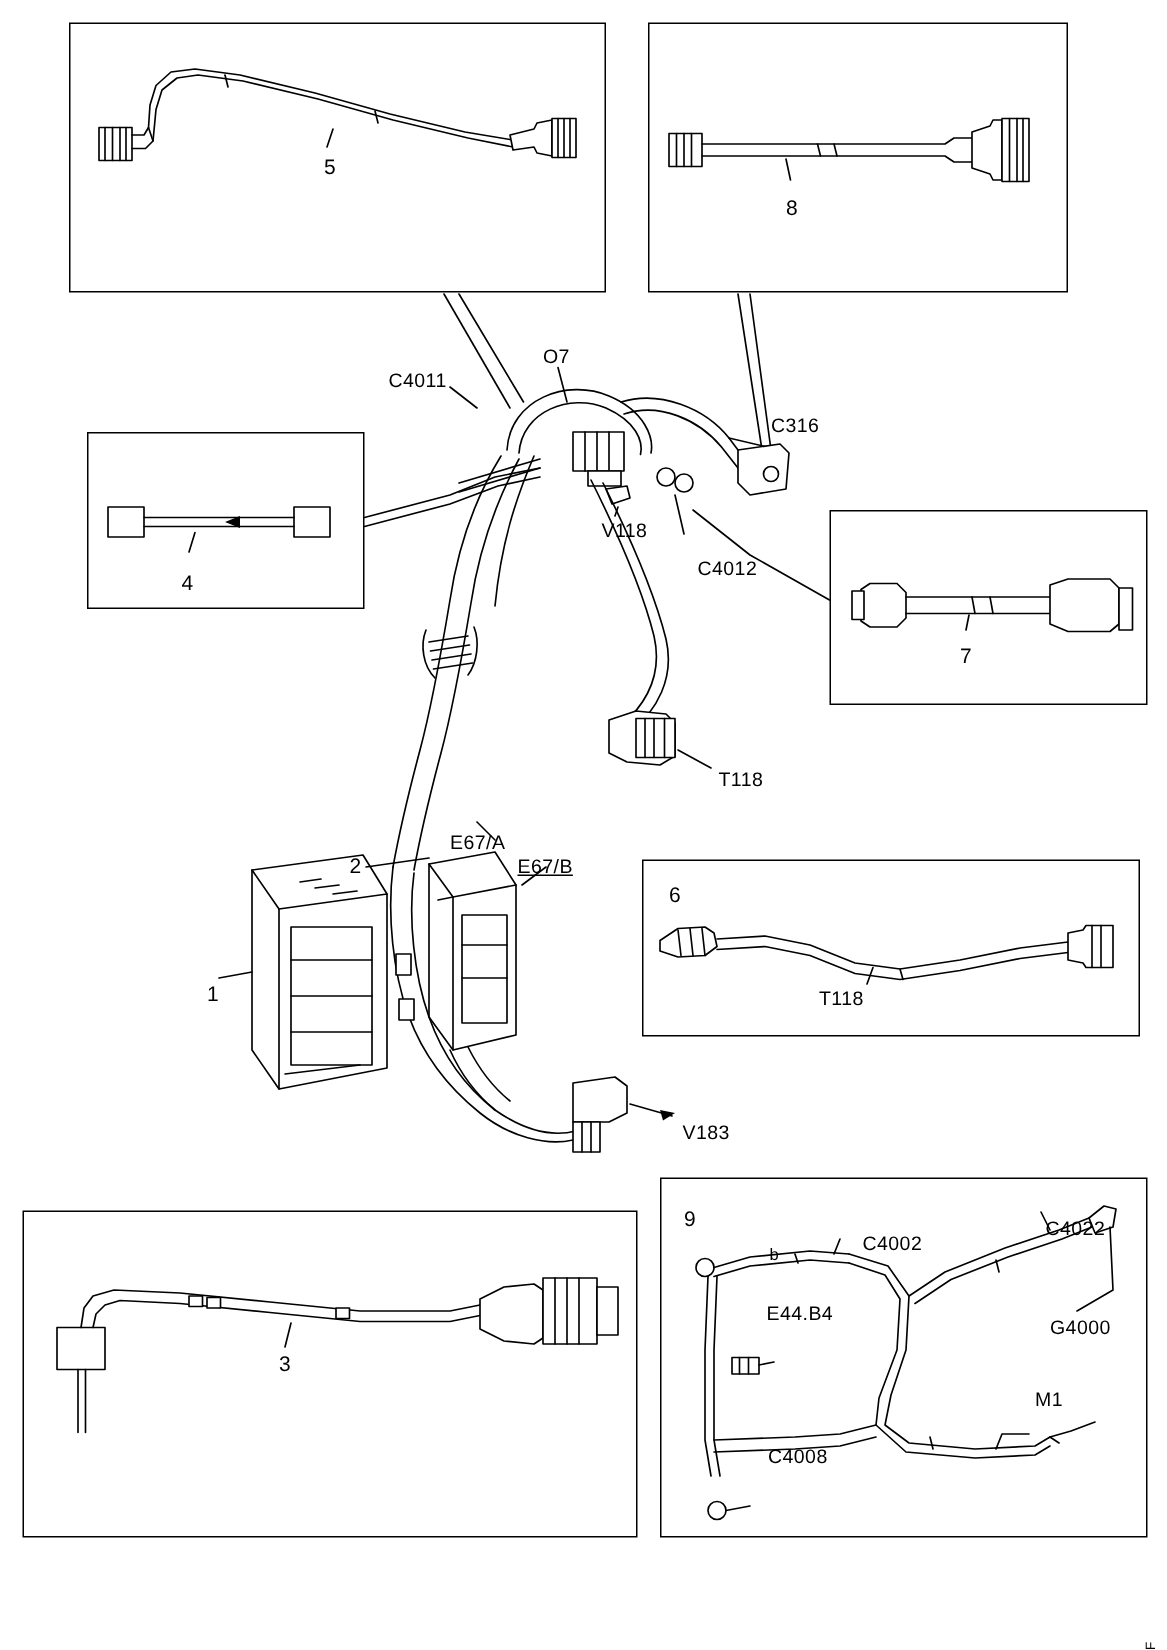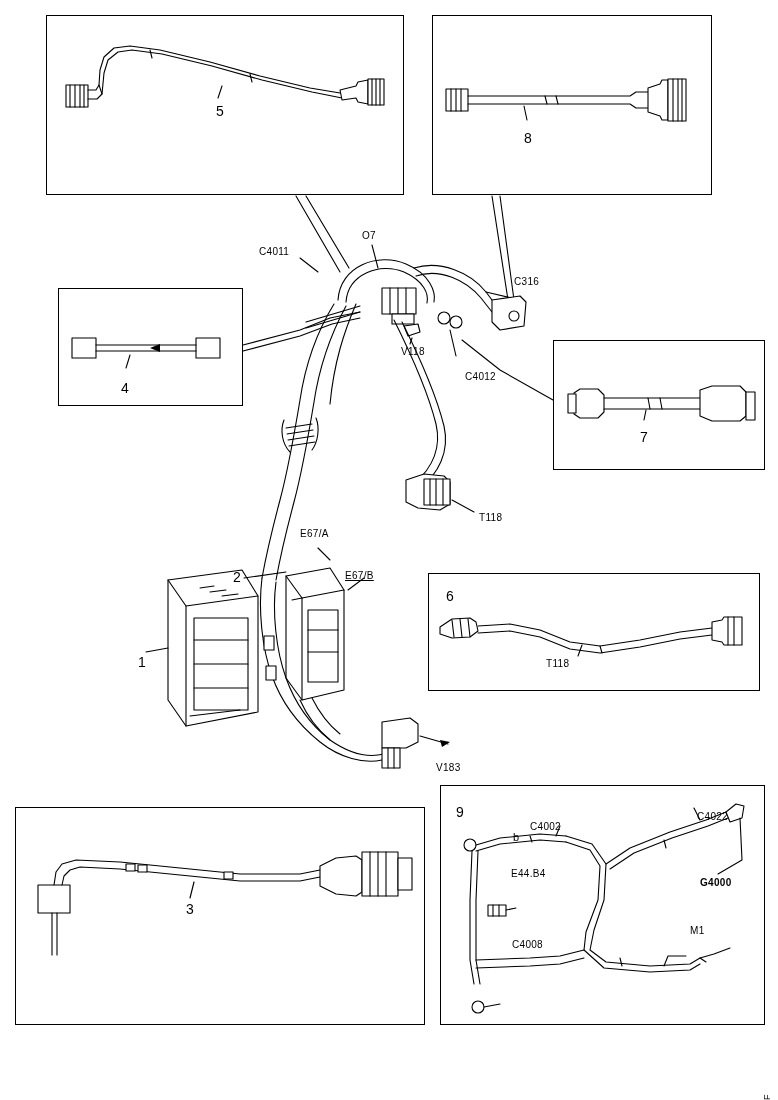--- a/index.html
+++ b/index.html
@@ -23,21 +23,21 @@
   }
   svg.layer {
     position: absolute;
     left: 0; top: 0;
     width: 778px;
     height: 1100px;
   }
   .lbl {
     position: absolute;
     font-family: "Liberation Sans", sans-serif;
-    font-size: 10px;
+    font-size: 13px;
     letter-spacing: 0.3px;
     color: #000;
     white-space: nowrap;
     line-height: 1;
   }
   .lbl.num {
     font-size: 14px;
   }
   .lbl.small {
     font-size: 11px;
@@ -334,27 +334,27 @@
   <div class="lbl num" style="left:640px;top:430px;">7</div>
   <div class="lbl num" style="left:524px;top:131px;">8</div>
   <div class="lbl num" style="left:456px;top:805px;">9</div>
 
   <div class="lbl" style="left:259px;top:247px;">C4011</div>
   <div class="lbl" style="left:362px;top:231px;">O7</div>
   <div class="lbl" style="left:514px;top:277px;">C316</div>
   <div class="lbl" style="left:401px;top:347px;">V118</div>
   <div class="lbl" style="left:449px;top:372px;margin-left:16px;">C4012</div>
   <div class="lbl" style="left:479px;top:513px;">T118</div>
-  <div class="lbl" style="left:300px;top:529px;">E67/A</div>
+  <div class="lbl" style="left:300px;top:555px;">E67/A</div>
   <div class="lbl" style="left:345px;top:571px;text-decoration:underline;">E67/B</div>
   <div class="lbl" style="left:546px;top:659px;">T118</div>
-  <div class="lbl" style="left:436px;top:748px;margin-top:15px;">V183</div>
-  <div class="lbl" style="left:530px;top:822px;">C4002</div>
+  <div class="lbl" style="left:455px;top:748px;">V183</div>
+  <div class="lbl" style="left:575px;top:822px;">C4002</div>
   <div class="lbl" style="left:657px;top:812px;margin-left:40px;">C4022</div>
-  <div class="lbl" style="left:700px;top:878px;font-weight:bold;">G4000</div>
+  <div class="lbl" style="left:700px;top:878px;">G4000</div>
   <div class="lbl" style="left:511px;top:869px;">E44.B4</div>
   <div class="lbl" style="left:690px;top:926px;">M1</div>
-  <div class="lbl" style="left:512px;top:940px;">C4008</div>
+  <div class="lbl" style="left:512px;top:964px;">C4008</div>
   <div class="lbl small" style="left:513px;top:832px;">b</div>
 
   <div class="corner-code">5H-E300F</div>
 
 </div>
 
 </body></html>

